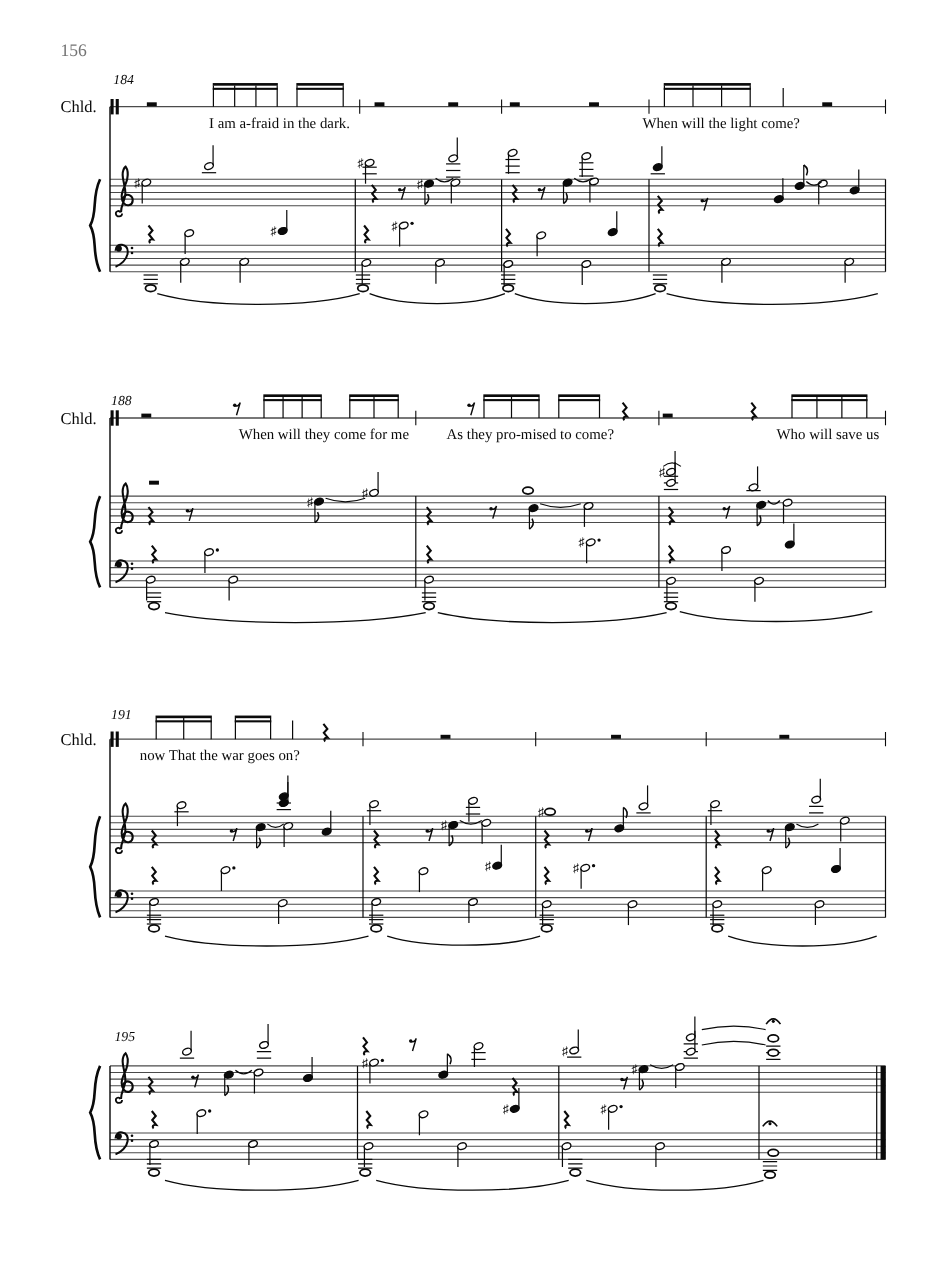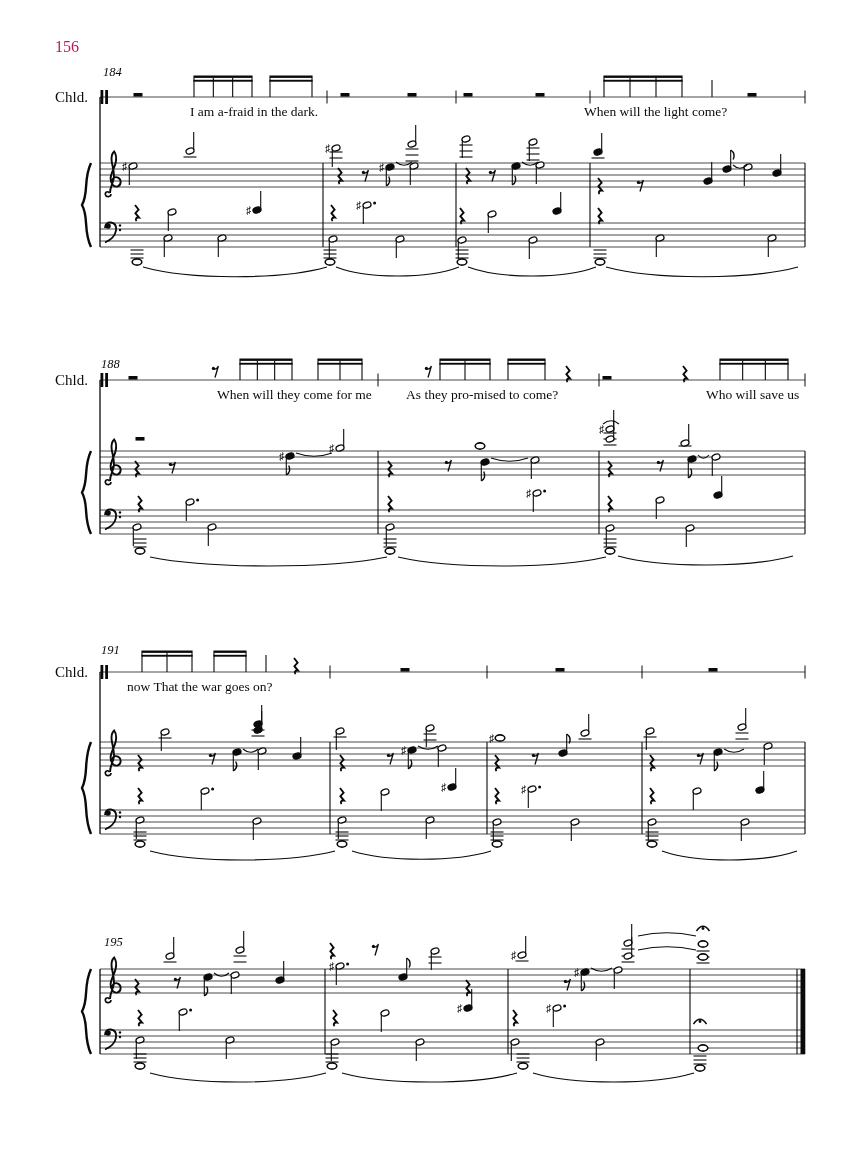--- a/index.html
+++ b/index.html
@@ -1,18 +1,18 @@
 <!DOCTYPE html>
 <html><head>
 <meta charset="utf-8">
 <style>
   html,body{margin:0;padding:0;background:#e8e8e8;}
   .page{position:relative;width:864px;height:1152px;background:#ffffff;margin:0 auto;
         font-family:"Liberation Serif", serif; overflow:hidden;}
-  .page-number{position:absolute;left:55px;top:38px;font-size:16px;color:#be185d;}
+  .page-number{position:absolute;left:55px;top:38px;font-size:16px;color:#737373;}
   svg{position:absolute;left:0;top:0;}
   svg text{font-family:"Liberation Serif", serif;}
 </style>
 </head>
 <body>
 
 <div class="page">
   <div class="page-number">156</div>
   <svg id="score" width="864" height="1152" viewBox="0 0 864 1152">
       <text x="103" y="76" font-size="12.5" fill="#0a0a0a" font-style="italic">184</text>

